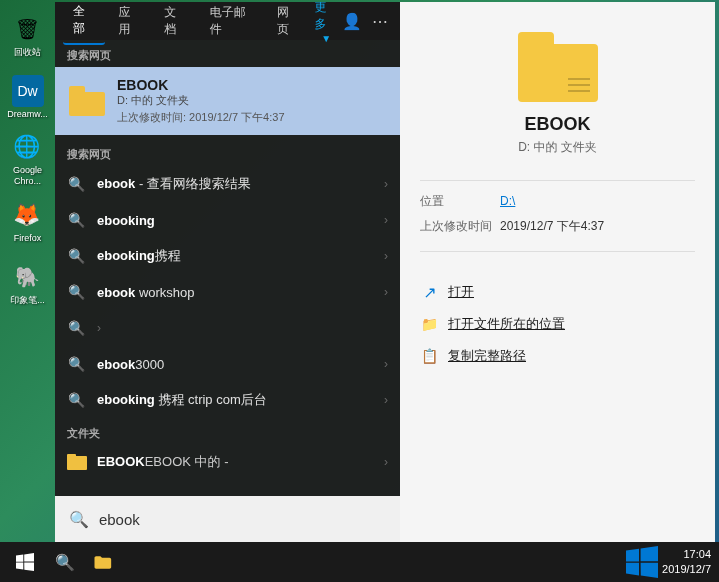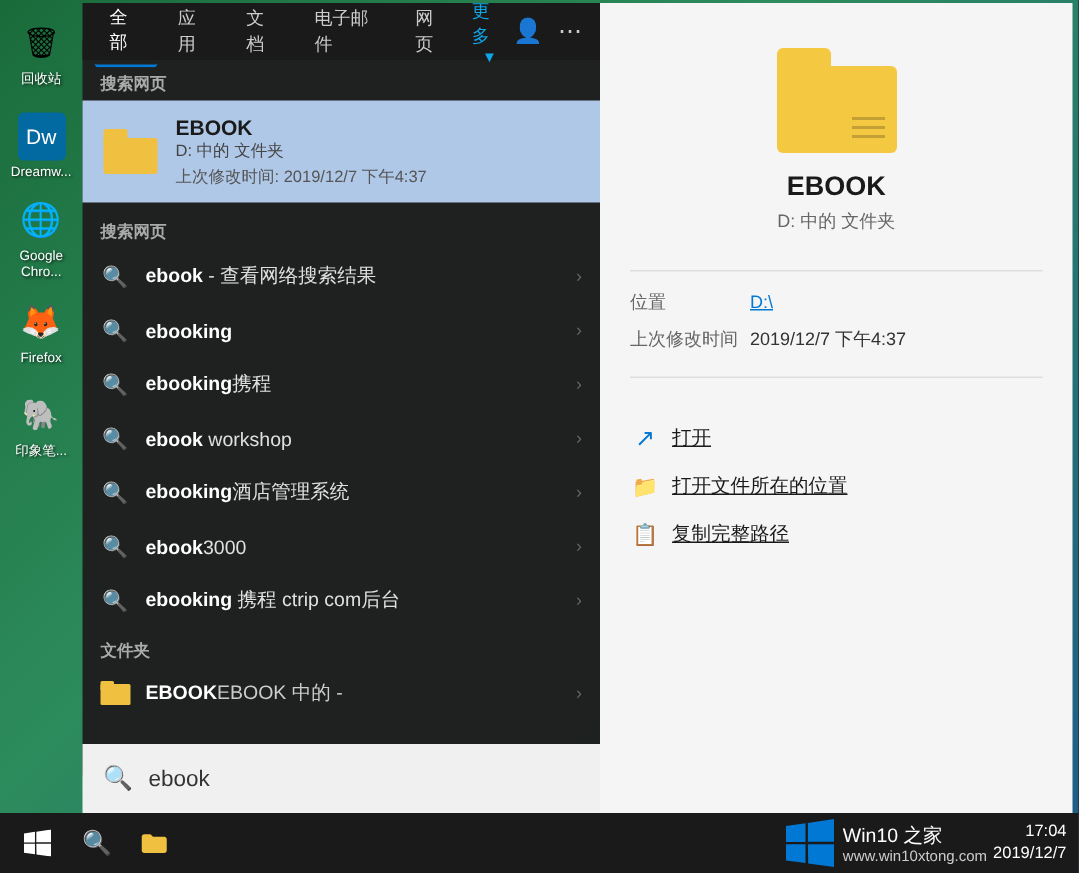--- a/index.html
+++ b/index.html
@@ -633,23 +633,20 @@
       <div class="search-item">
         <div class="search-item-icon">🔍</div>
         <div class="search-item-text">
           <em>ebook</em> workshop
         </div>
         <div class="search-item-arrow">›</div>
       </div>
 
       <div class="search-item">
         <div class="search-item-icon">🔍</div>
-        <div class="search-item-text">
-          <em>ebook</em><em>ing</em>酒店管理系统
-        </div>
         <div class="search-item-arrow">›</div>
       </div>
 
       <div class="search-item">
         <div class="search-item-icon">🔍</div>
         <div class="search-item-text">
           <em>ebook</em>3000
         </div>
         <div class="search-item-arrow">›</div>
       </div>
@@ -734,23 +731,19 @@
       <path d="M3 7c0-1.1.9-2 2-2h5l2 2h9c1.1 0 2 .9 2 2v9c0 1.1-.9 2-2 2H5c-1.1 0-2-.9-2-2V7z"></path>
     </svg>
   </div>
 
   <div class="taskbar-right">
 
     <div class="win10-logo-area">
       <svg class="win10-windows-icon" viewBox="0 0 24 24" fill="#0078d4">
         <path d="M0 3.449L9.75 2.1v9.451H0m10.949-9.602L24 0v11.4H10.949M0 12.6h9.75v9.451L0 20.699M10.949 12.6H24V24l-12.9-1.801"></path>
       </svg>
-      <div>
-        <div class="win10-text">Win10 之家</div>
-        <div class="win10-subtext">www.win10xtong.com</div>
-      </div>
     </div>
     <div class="taskbar-clock">
       <div>17:04</div>
       <div>2019/12/7</div>
     </div>
   </div>
 </div>
 
 </body></html>

